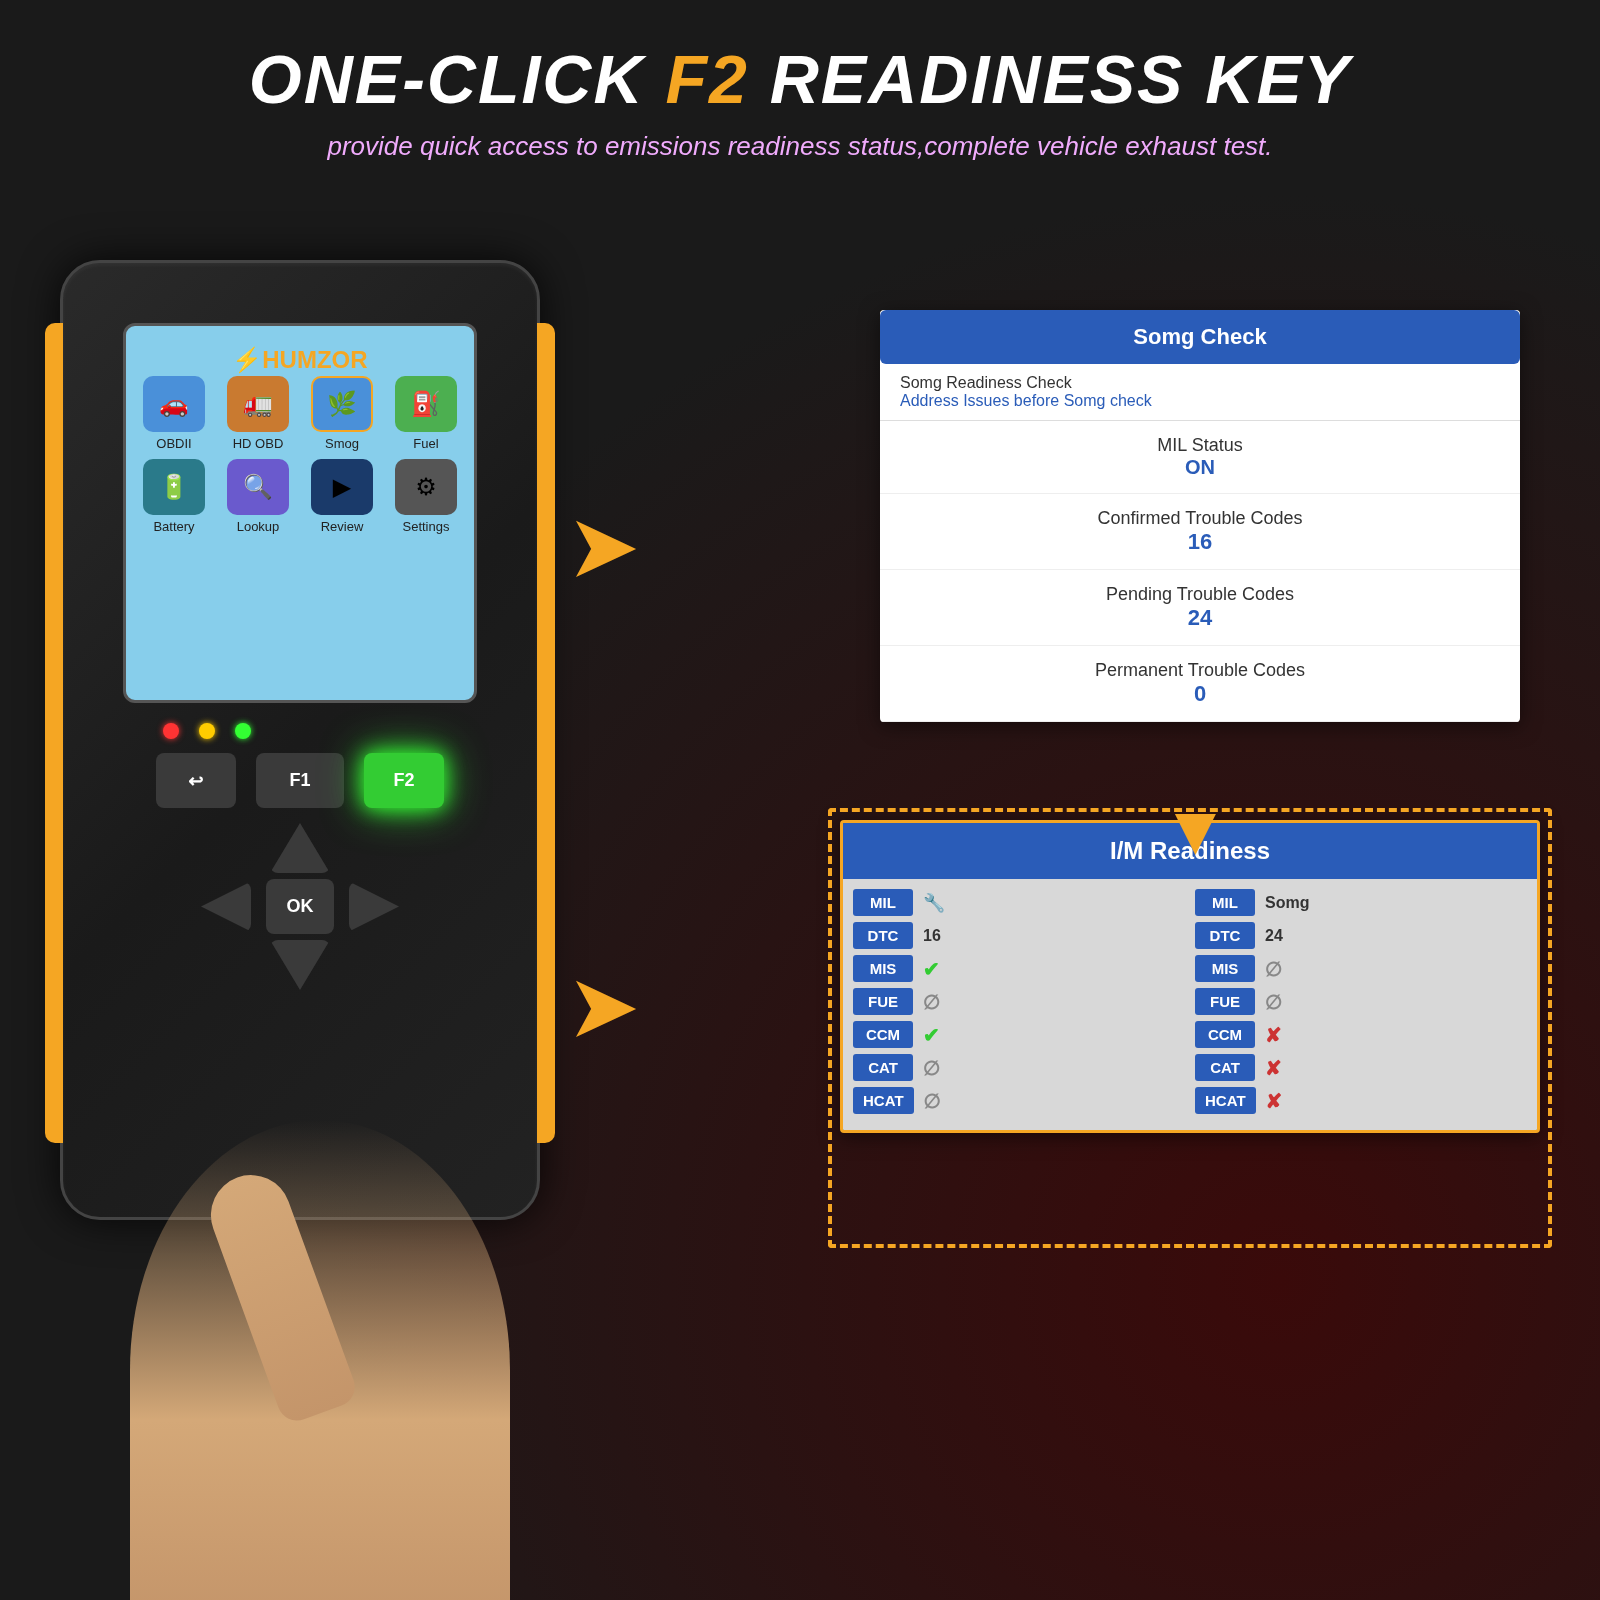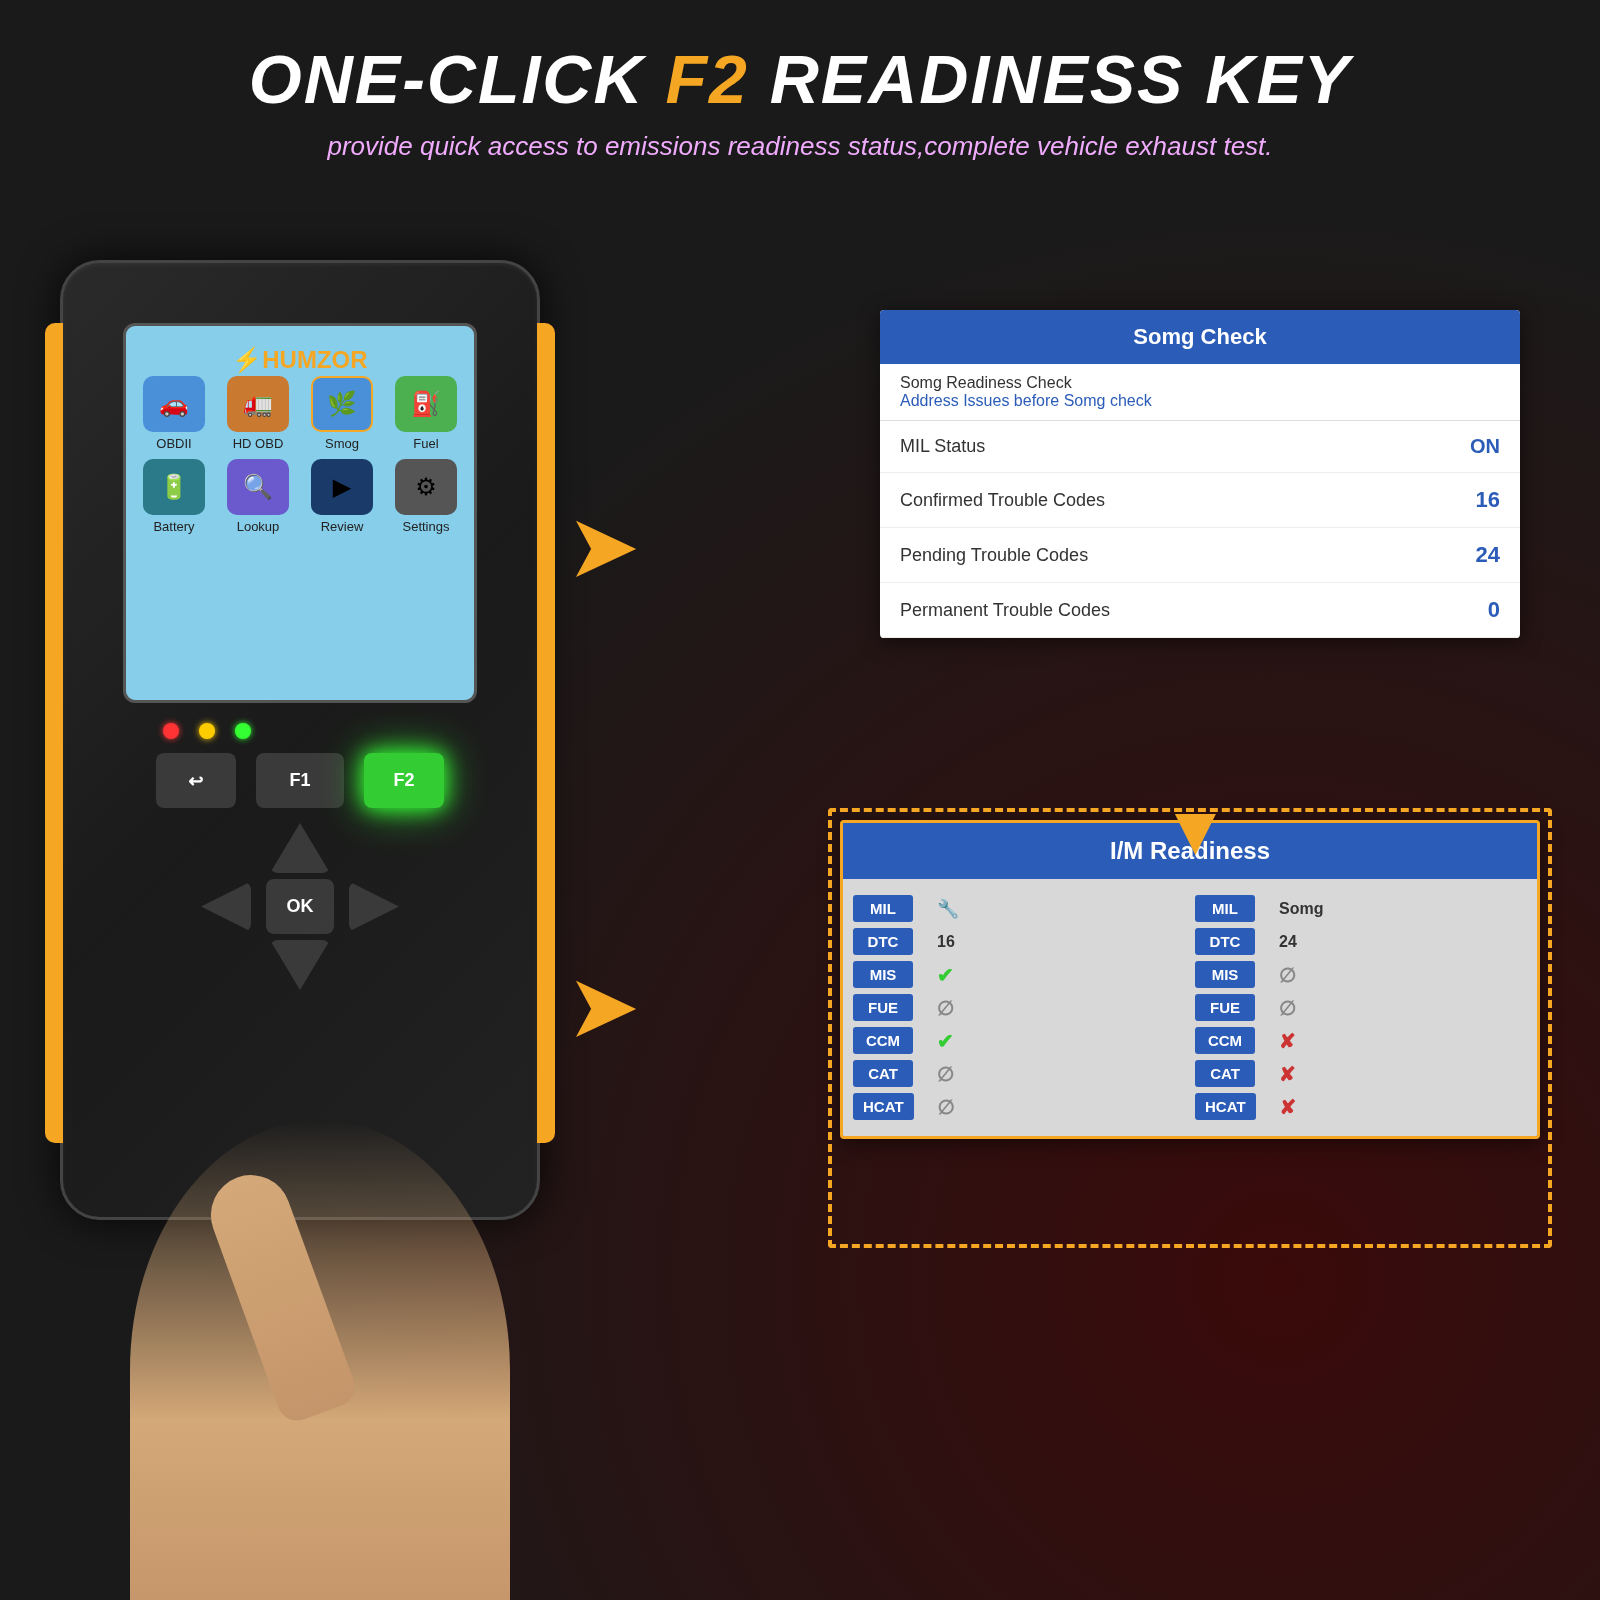--- a/index.html
+++ b/index.html
@@ -247,40 +247,42 @@
       box-shadow: 0 4px 20px rgba(0,0,0,0.5);
     }
 
     .panel-header {
       background: #2a5cb8;
       color: #fff;
       text-align: center;
       padding: 14px;
       font-size: 22px;
       font-weight: bold;
+      border-radius: 6px;
     }
 
     .panel-subheader {
       background: #fff;
       padding: 10px 20px;
       font-size: 16px;
       color: #333;
       border-bottom: 1px solid #ddd;
     }
     .panel-subheader .link-text {
       color: #2a5cb8;
     }
 
     .panel-row {
       display: flex;
       justify-content: space-between;
       align-items: center;
       padding: 14px 20px;
       border-bottom: 1px solid #eee;
       font-size: 18px;
+      flex-direction: column;
     }
     .panel-row .label { color: #333; }
     .panel-row .value-on { color: #2a5cb8; font-weight: bold; font-size: 20px; }
     .panel-row .value-blue { color: #2a5cb8; font-weight: bold; font-size: 22px; }
 
     
     .im-panel {
       position: absolute;
       top: 820px;
       right: 60px;
@@ -297,23 +299,22 @@
       color: #fff;
       text-align: center;
       padding: 14px;
       font-size: 24px;
       font-weight: bold;
     }
 
     .im-row {
       display: flex;
       align-items: center;
-      gap: 24px;
+      gap: 10px;
       margin-bottom: 6px;
-      margin-top: 6px;
     }
 
     .im-badge {
       background: #2a5cb8;
       color: #fff;
       padding: 5px 10px;
       font-size: 15px;
       font-weight: bold;
       border-radius: 3px;
       min-width: 60px;

